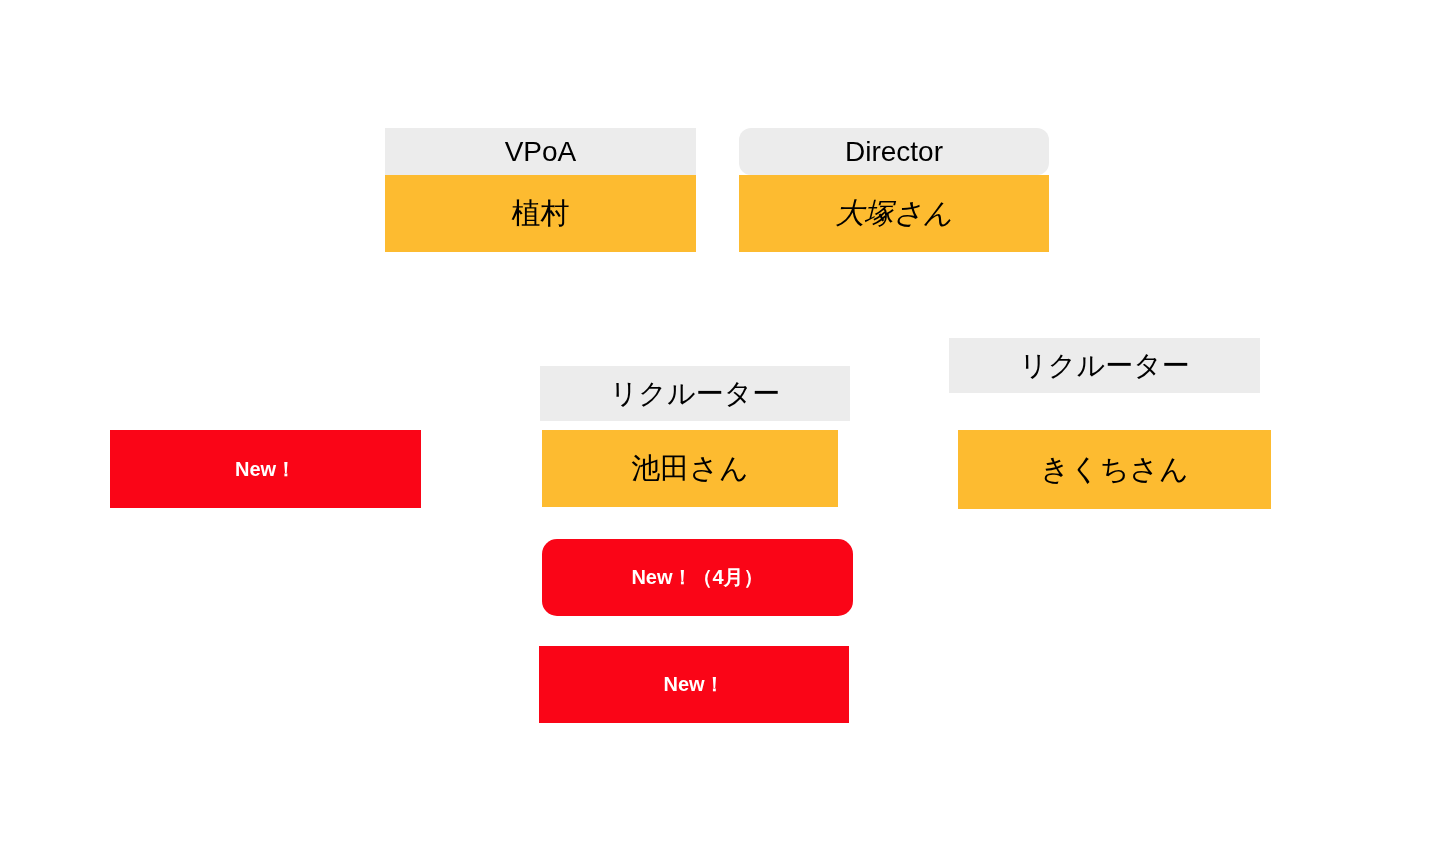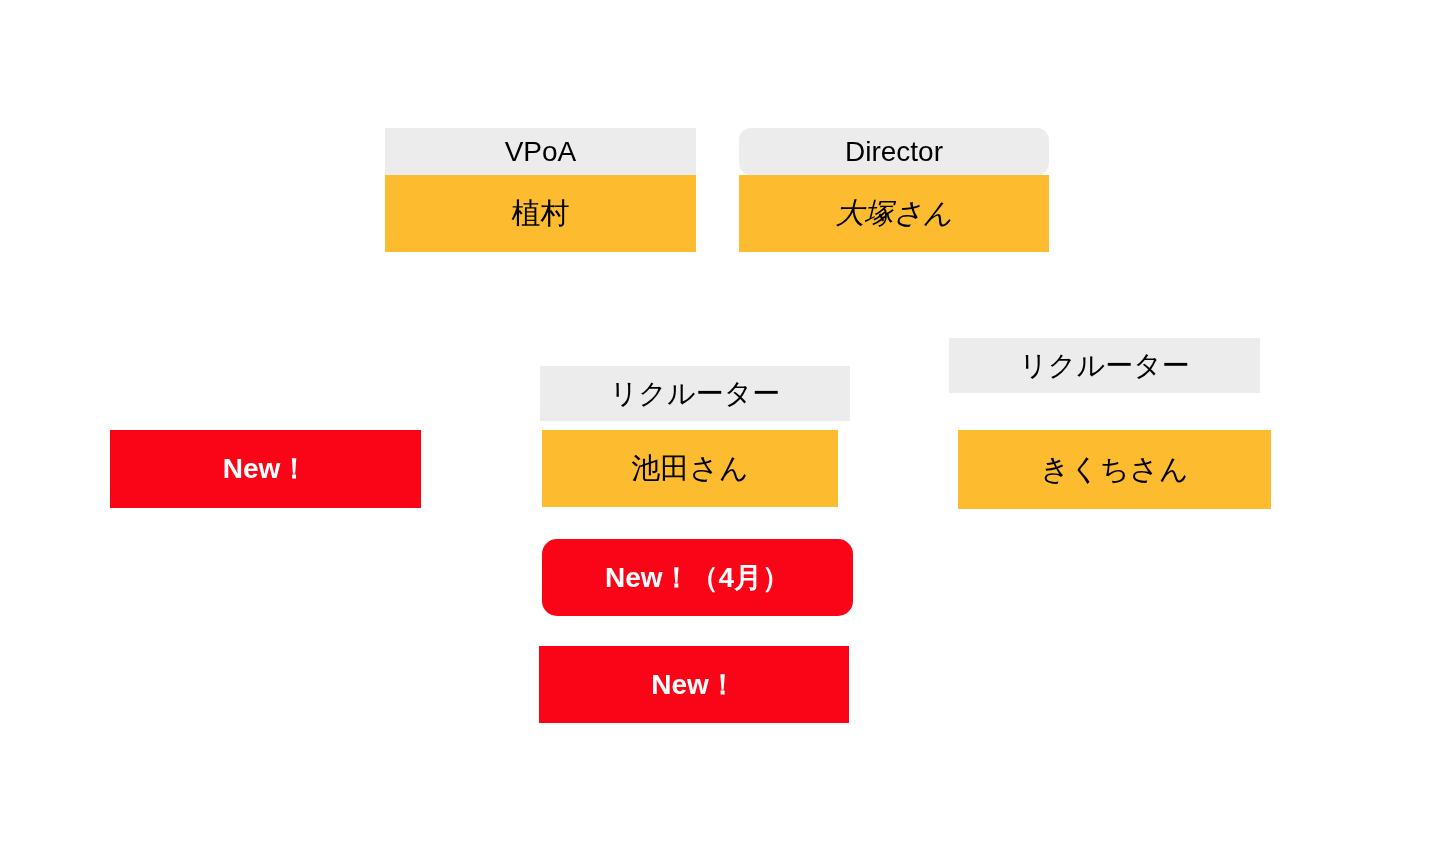--- a/index.html
+++ b/index.html
@@ -34,21 +34,21 @@
   }
   .member {
     background: var(--member_orange, #FDBB30);
     color: var(--text_dark, #000000);
     font-size: 29px;
     font-weight: 400;
   }
   .vacancy {
     background: var(--vacancy_red, #FA0517);
     color: var(--text_white, #FFFFFF);
-    font-size: 28px;
+    font-size: 20px;
     font-weight: 700;
   }
 </style>
 </head>
 <body style="background: rgb(255, 255, 255);">
 
 <div class="canvas">
 
   <div class="box role-header" style="left:385px; top:128px; width:311px; height:47px;">VPoA</div>
   <div class="box member" style="left:385px; top:175px; width:311px; height:77px;">植村</div>

